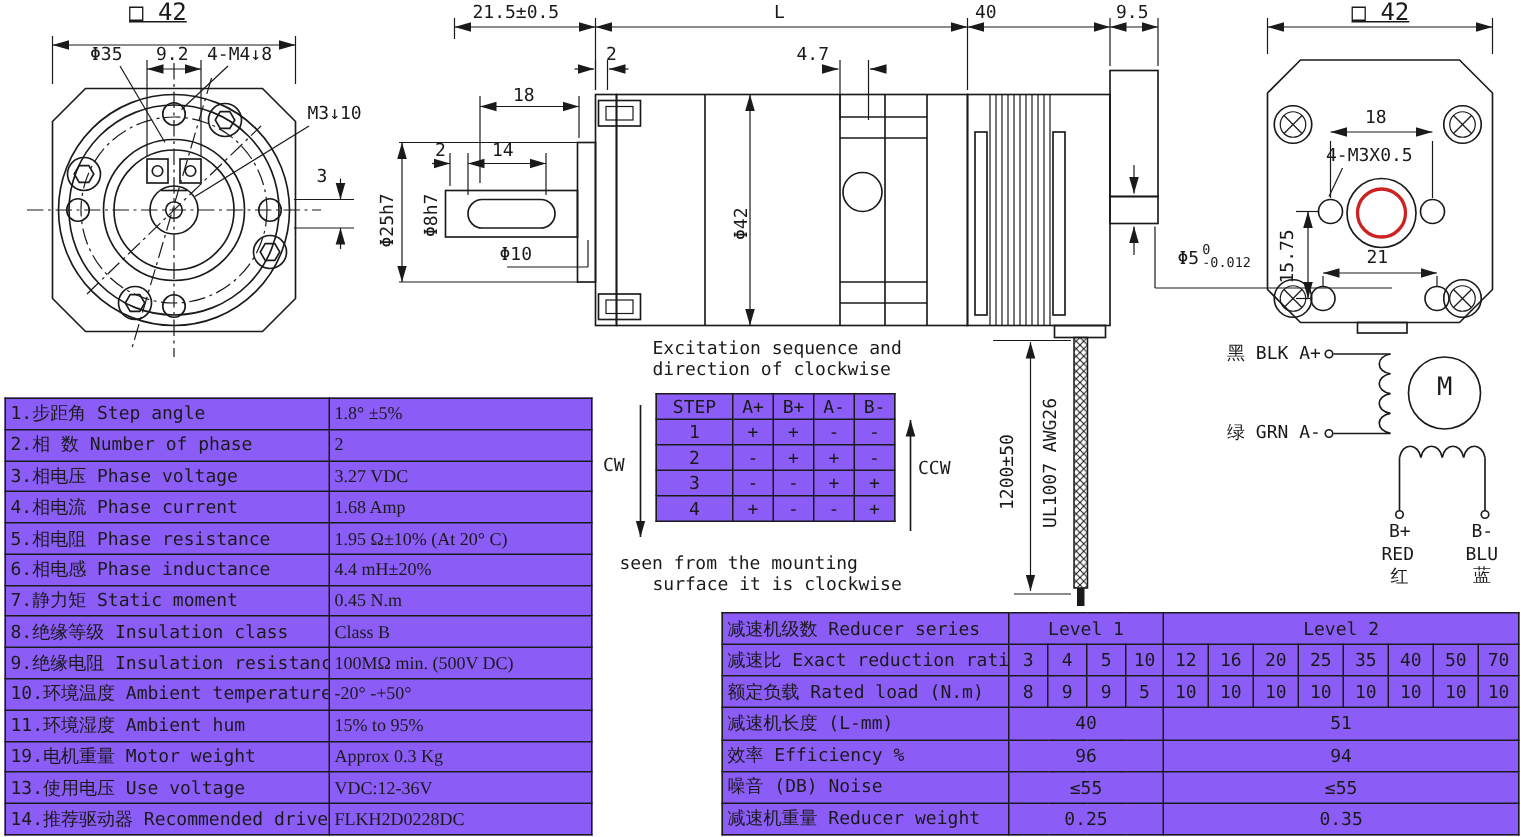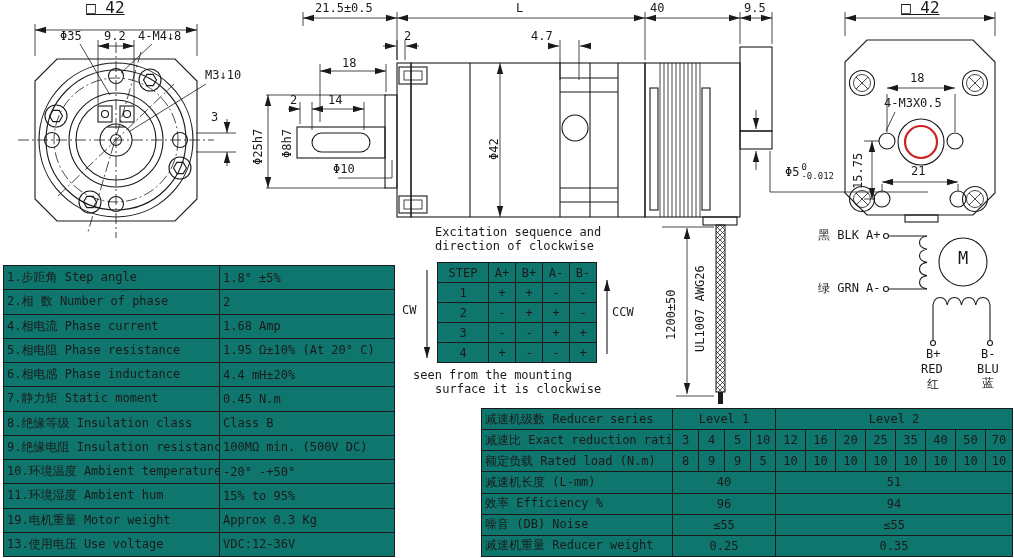--- a/index.html
+++ b/index.html
@@ -7,26 +7,26 @@
   #canvas{position:relative;width:1014px;height:558px;background:#fff;overflow:hidden;}
   svg{position:absolute;left:0;top:0;}
   .ln{fill:none;stroke:#1a1a1a;stroke-width:1.1;}
   .thin{fill:none;stroke:#1a1a1a;stroke-width:0.8;}
   .cl{fill:none;stroke:#1a1a1a;stroke-width:0.8;stroke-dasharray:11 3 2 3;}
   .fillw{fill:#fff;stroke:#1a1a1a;stroke-width:1.1;}
   .lbl{position:absolute;font-size:12px;line-height:13px;white-space:nowrap;}
   .vlbl{position:absolute;font-size:12px;line-height:13px;white-space:nowrap;
         transform:rotate(-90deg);transform-origin:0 0;}
   .big{font-size:16px;text-decoration:underline;}
-  table{border-collapse:collapse;position:absolute;table-layout:fixed;background:#0f766e;}
+  table{border-collapse:collapse;position:absolute;table-layout:fixed;background:#8b5cf6;}
   td{border:1px solid #1a1a1a;font-size:12px;padding:0 3px;overflow:hidden;white-space:nowrap;}
   .cen{text-align:center;padding:0 1px;margin-left:36px;}
   #spec-table{left:3px;top:265px;width:392px;height:292px;}
-  #spec-table td.val{width:168px;}
-  #exc-table{left:437px;top:262px;width:159px;height:101px;}
+  #spec-table td.val{width:168px;font-family:Liberation Serif, serif;}
+  #exc-table{left:437px;top:262px;width:159px;height:86px;}
   #exc-table td{text-align:center;}
   #red-table{left:481px;top:408px;width:531px;height:149px;}
   #motor-letter{font-size:17px;}
 </style>
 </head>
 <body>
 
 <div id="canvas">
 
 <svg width="1014" height="558" viewBox="0 0 1014 558">
@@ -351,20 +351,24 @@
   <tbody>
         <tr>
           <td>1.步距角 Step angle</td>
           <td class="val">1.8° ±5%</td>
         </tr>
   <tr>
           <td>2.相  数 Number of phase</td>
           <td class="val">2</td>
         </tr>
   <tr>
+          <td>3.相电压 Phase voltage</td>
+          <td class="val">3.27 VDC</td>
+        </tr>
+  <tr>
           <td>4.相电流 Phase current</td>
           <td class="val">1.68 Amp</td>
         </tr>
   <tr>
           <td>5.相电阻 Phase resistance</td>
           <td class="val">1.95 Ω±10% (At 20° C)</td>
         </tr>
   <tr>
           <td>6.相电感 Phase inductance</td>
           <td class="val">4.4 mH±20%</td>
@@ -389,20 +393,24 @@
           <td>11.环境湿度 Ambient hum</td>
           <td class="val">15% to 95%</td>
         </tr>
   <tr>
           <td>19.电机重量 Motor weight</td>
           <td class="val">Approx 0.3 Kg</td>
         </tr>
   <tr>
           <td>13.使用电压 Use voltage</td>
           <td class="val">VDC:12-36V</td>
+        </tr>
+  <tr>
+          <td>14.推荐驱动器 Recommended drive</td>
+          <td class="val">FLKH2D0228DC</td>
         </tr>
 </tbody>
     </table>
 
 <table id="red-table">
   <colgroup>
     <col style="width:191px">
     <col style="width:26px">
         <col style="width:26px">
         <col style="width:26px">

